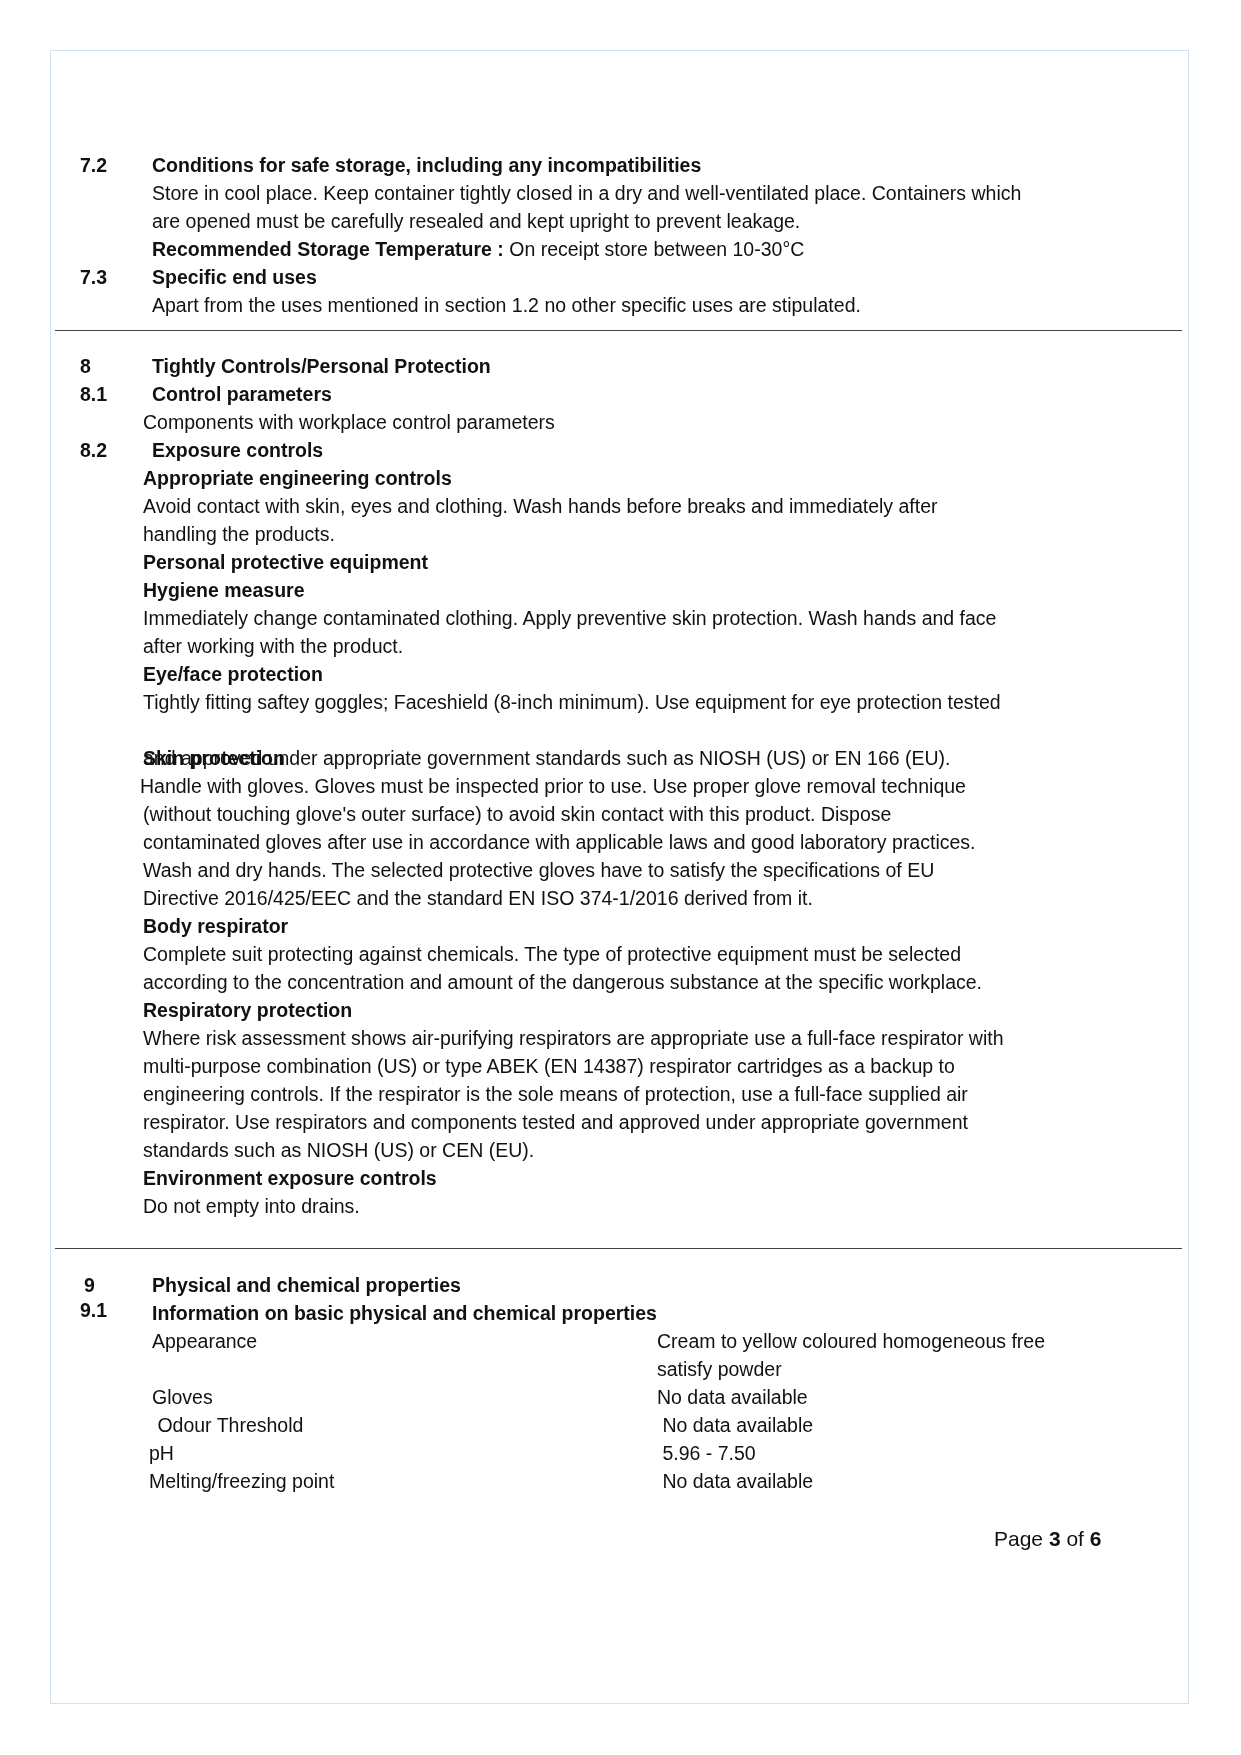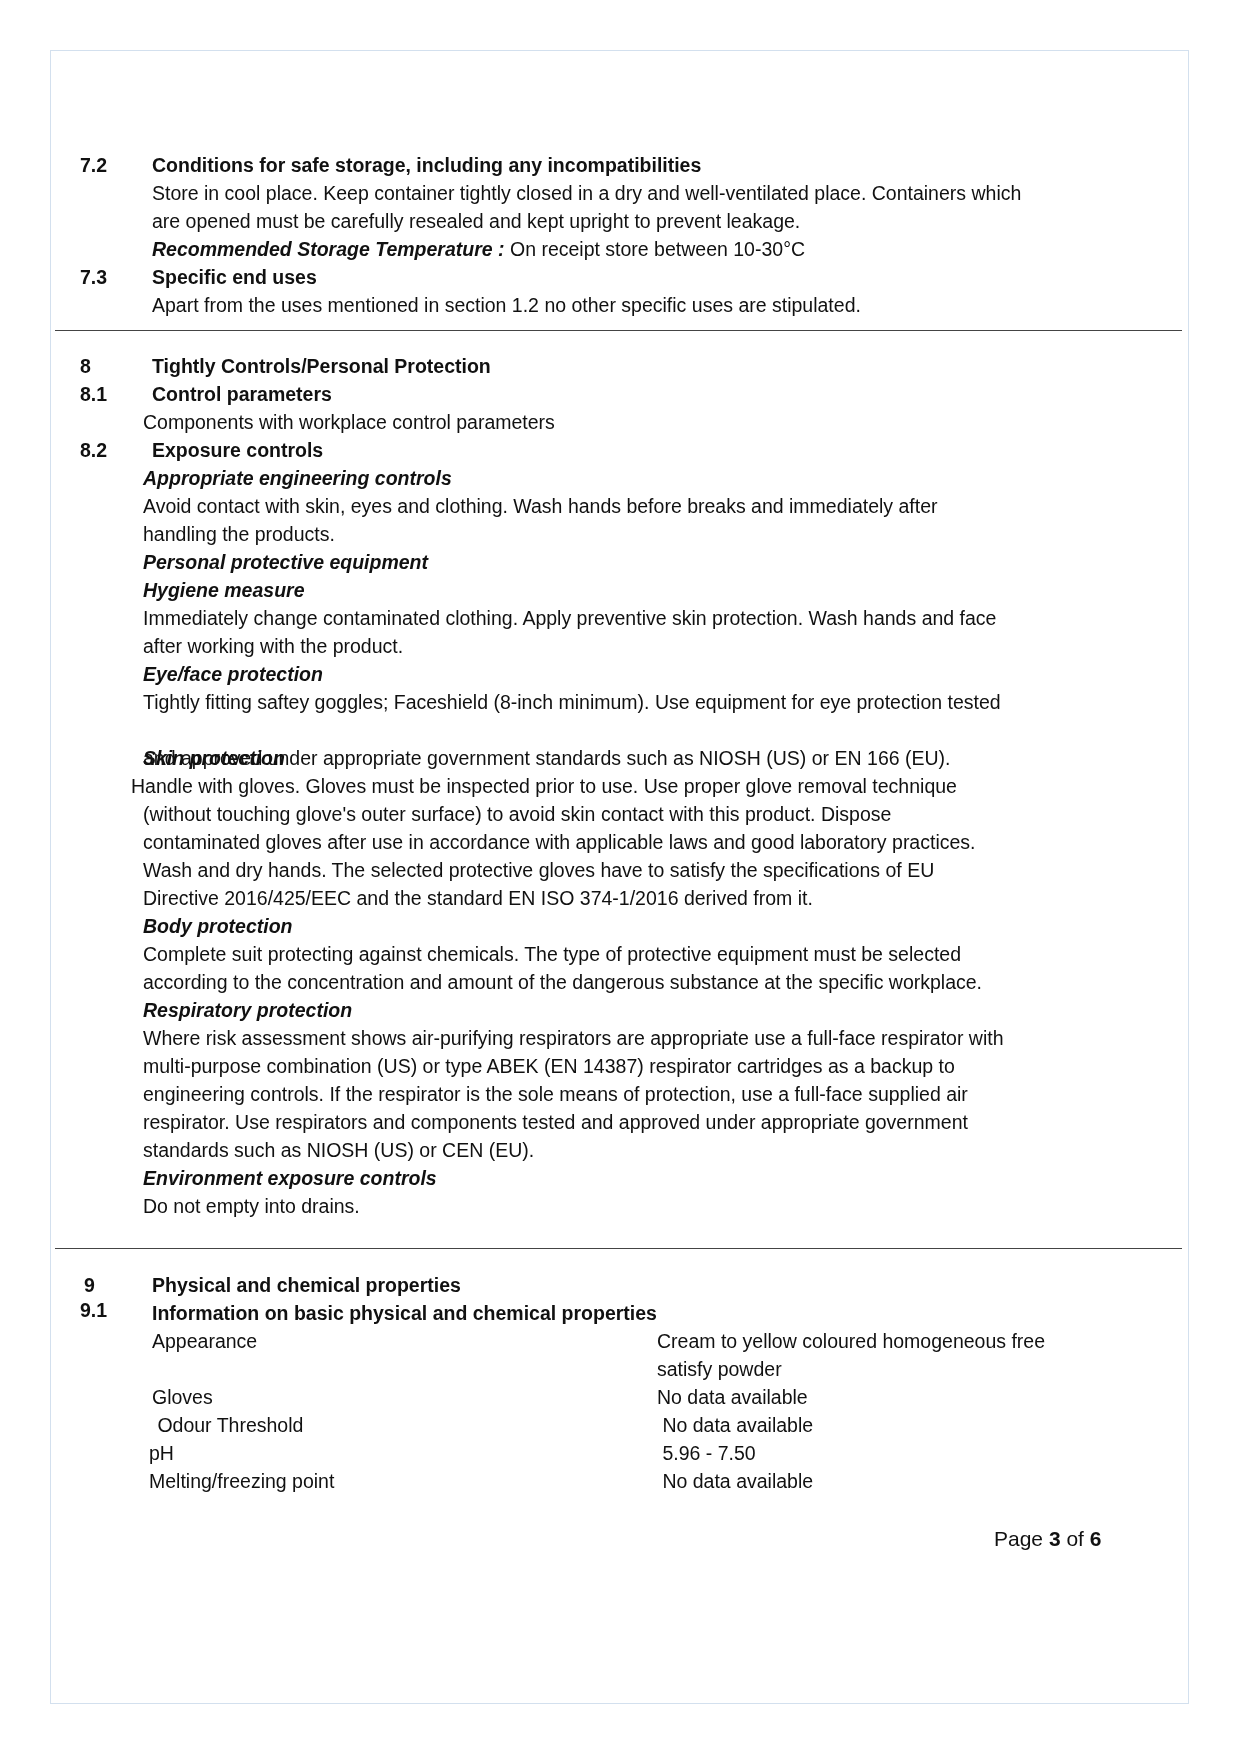--- a/index.html
+++ b/index.html
@@ -4,21 +4,21 @@
   <style>
     html, body { margin:0; padding:0; background:#fff; }
     body { width:1241px; height:1755px; position:relative; overflow:hidden;
            font-family:"Liberation Sans", "DejaVu Sans", sans-serif; color:#111; }
     .page { position:absolute; left:50px; top:50px; width:1139px; height:1654px;
             border:1.5px solid #d3e0ee; box-sizing:border-box; }
     .hr { position:absolute; left:55px; width:1127px; height:0; border-top:1.6px solid #444; }
     .line { position:absolute; font-size:19.5px; line-height:28px; white-space:nowrap; }
     .num { position:absolute; left:80px; font-weight:bold; font-size:19.5px; line-height:28px; }
     .bold { font-weight:bold; }
-    .bi { font-weight:bold; font-style:italic; }
+    .bi { font-weight:bold; }
     .footer { position:absolute; left:994px; top:1527px; font-size:21px; }
   </style>
 </head>
 <body>
 
 <div class="page"></div>
 
 <div class="num" style="top:151px">7.2</div>
 <div class="line bold" style="left:152px;top:151px">Conditions for safe storage, including any incompatibilities</div>
 <div class="line" style="left:152px;top:179px">Store in cool place. Keep container tightly closed in a dry and well-ventilated place. Containers which</div>
@@ -47,27 +47,27 @@
 
 <div class="line bi" style="left:143px;top:576px">Hygiene measure</div>
 <div class="line" style="left:143px;top:604px">Immediately change contaminated clothing. Apply preventive skin protection. Wash hands and face</div>
 <div class="line" style="left:143px;top:632px">after working with the product.</div>
 
 <div class="line bi" style="left:143px;top:660px">Eye/face protection</div>
 <div class="line" style="left:143px;top:688px">Tightly fitting saftey goggles; Faceshield (8-inch minimum). Use equipment for eye protection tested</div>
 <div class="line" style="left:143px;top:744px">and approved under appropriate government standards such as NIOSH (US) or EN 166 (EU).</div>
 
 <div class="line bi" style="left:143px;top:744px">Skin protection</div>
-<div class="line" style="left:131px;top:772px">Handle with gloves. Gloves must be inspected prior to use. Use proper glove removal technique</div>
+<div class="line" style="left:140px;top:772px">Handle with gloves. Gloves must be inspected prior to use. Use proper glove removal technique</div>
 <div class="line" style="left:143px;top:800px">(without touching glove's outer surface) to avoid skin contact with this product. Dispose</div>
 <div class="line" style="left:143px;top:828px">contaminated gloves after use in accordance with applicable laws and good laboratory practices.</div>
 <div class="line" style="left:143px;top:856px">Wash and dry hands. The selected protective gloves have to satisfy the specifications of EU</div>
 <div class="line" style="left:143px;top:884px">Directive 2016/425/EEC and the standard EN ISO 374-1/2016 derived from it.</div>
 
-<div class="line bi" style="left:143px;top:912px">Body protection</div>
+<div class="line bi" style="left:143px;top:912px">Body respirator</div>
 <div class="line" style="left:143px;top:940px">Complete suit protecting against chemicals. The type of protective equipment must be selected</div>
 <div class="line" style="left:143px;top:968px">according to the concentration and amount of the dangerous substance at the specific workplace.</div>
 
 <div class="line bi" style="left:143px;top:996px">Respiratory protection</div>
 <div class="line" style="left:143px;top:1024px">Where risk assessment shows air-purifying respirators are appropriate use a full-face respirator with</div>
 <div class="line" style="left:143px;top:1052px">multi-purpose combination (US) or type ABEK (EN 14387) respirator cartridges as a backup to</div>
 <div class="line" style="left:143px;top:1080px">engineering controls. If the respirator is the sole means of protection, use a full-face supplied air</div>
 <div class="line" style="left:143px;top:1108px">respirator. Use respirators and components tested and approved under appropriate government</div>
 <div class="line" style="left:143px;top:1136px">standards such as NIOSH (US) or CEN (EU).</div>
 

